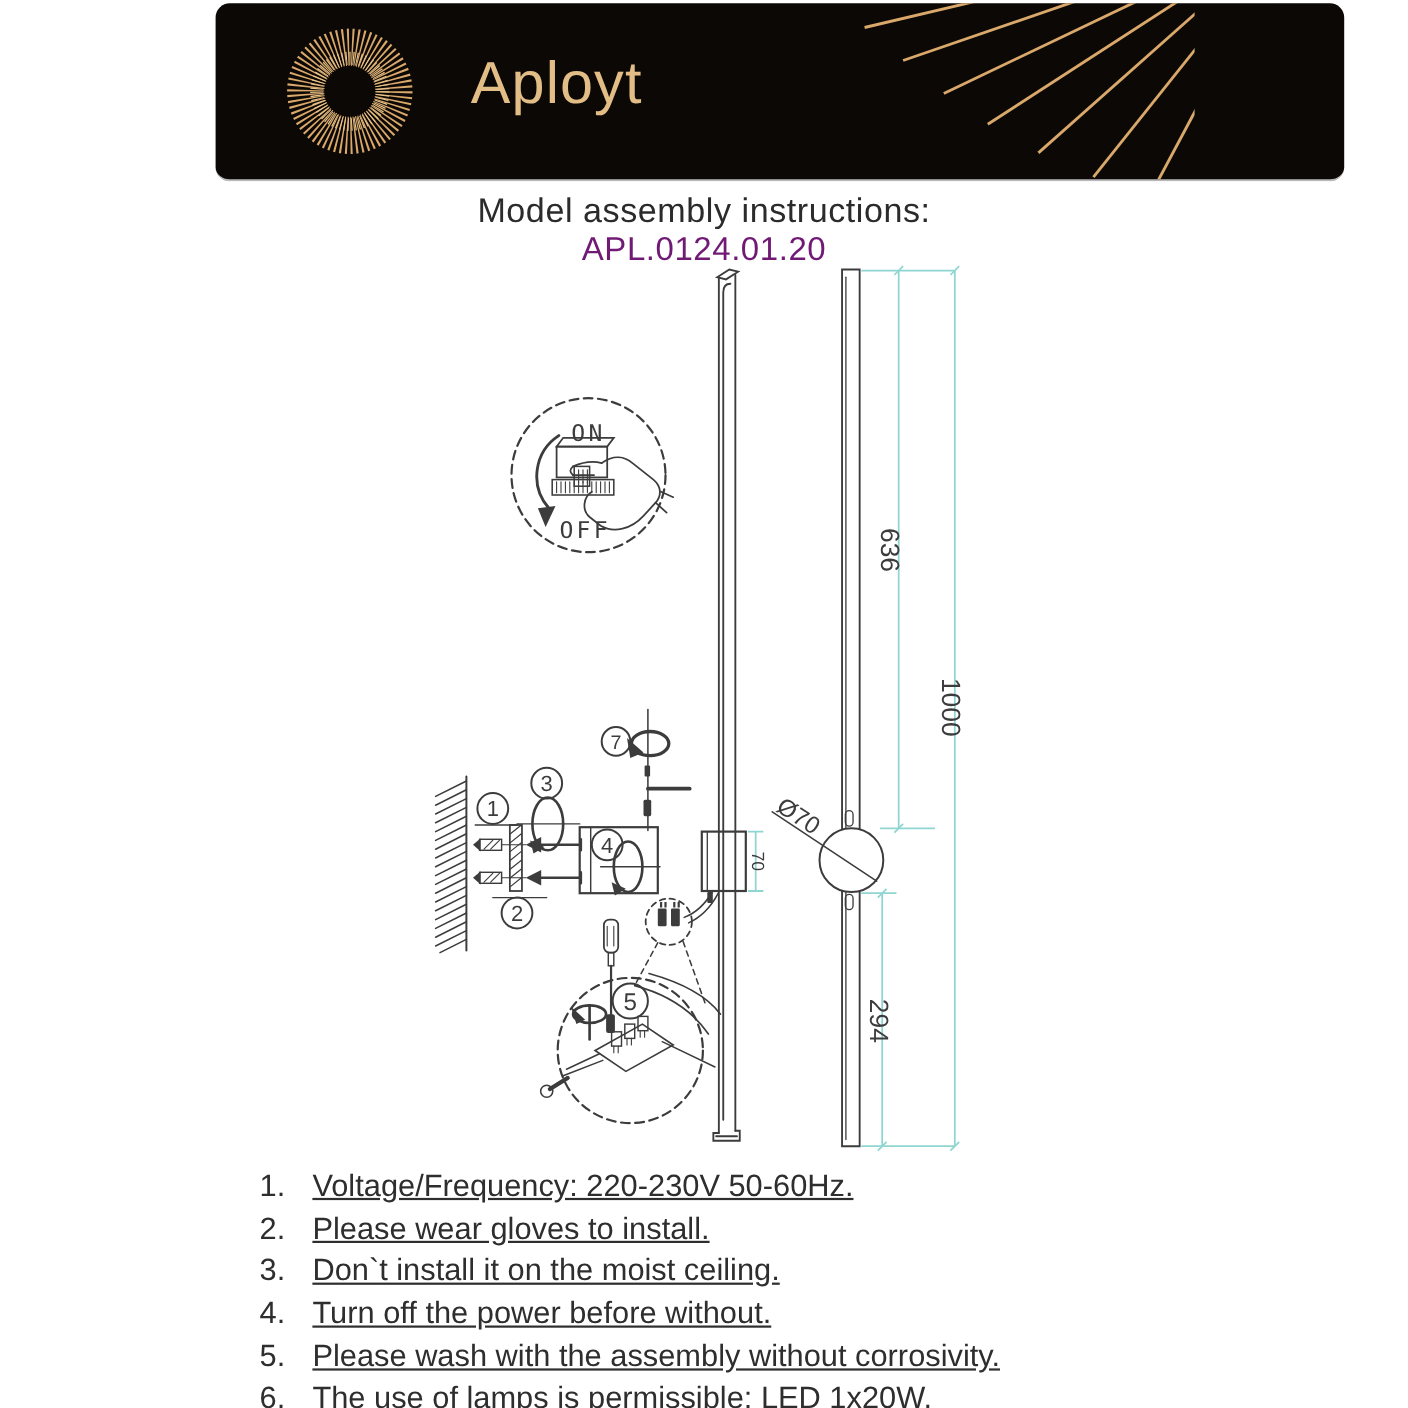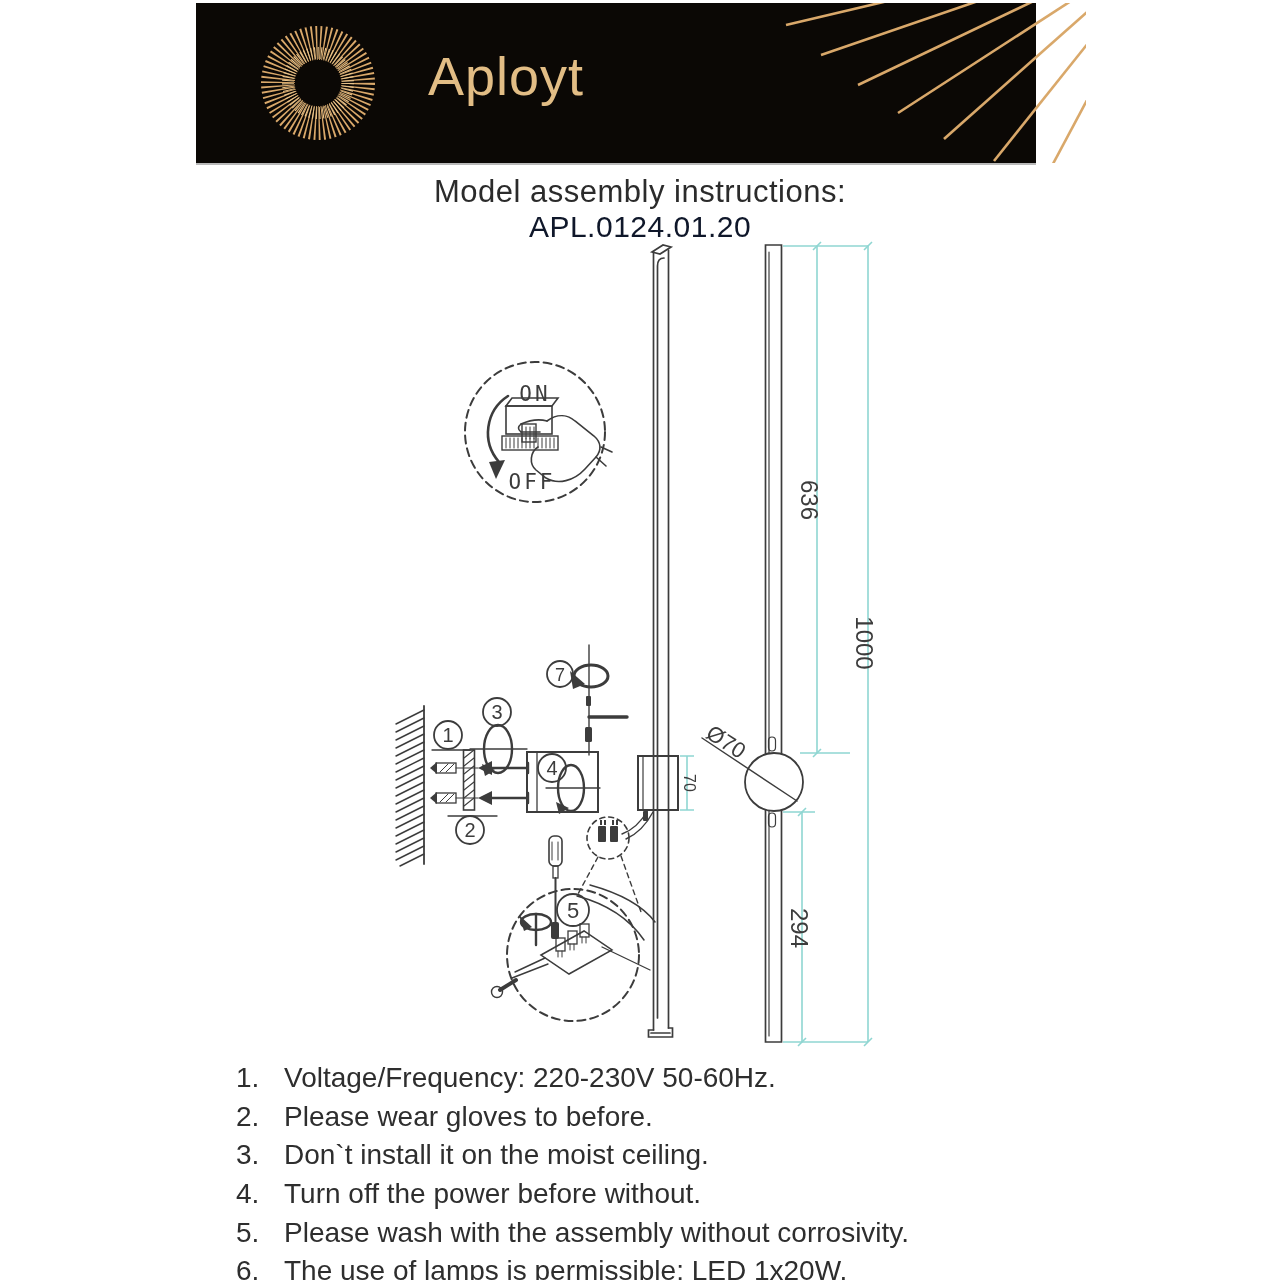--- a/index.html
+++ b/index.html
@@ -1,34 +1,34 @@
 <!DOCTYPE html>
 <html><head>
 <meta charset="utf-8">
 <style>
   html,body{margin:0;padding:0;background:#ffffff;}
   .page{position:relative;width:1280px;height:1280px;background:#fff;overflow:hidden;
         font-family:"Liberation Sans",sans-serif;color:#2b2b2b;}
   
-  .banner{position:absolute;left:196px;top:3px;width:840px;height:160px;
-          background:#0b0805;border-bottom:2px solid #b9b9b9;}
+  .banner{position:absolute;left:196px;top:3px;width:1026px;height:160px;
+          background:#0b0805;border-bottom:2px solid #b9b9b9;border-radius:13px;}
   .banner svg{position:absolute;top:0;left:0;}
   .brand{position:absolute;left:232px;top:42px;font-size:54px;font-weight:300;
          letter-spacing:1px;color:#e2bd85;font-family:"Liberation Sans",sans-serif;}
   
   .title-block{position:absolute;left:0;top:174px;width:1280px;text-align:center;line-height:1.15;}
   .title-line1{font-size:31px;font-weight:500;color:#2b2b2b;letter-spacing:.5px;}
-  .title-line2{font-size:30px;font-weight:500;color:#0f172a;letter-spacing:.5px;}
+  .title-line2{font-size:30px;font-weight:500;color:#701a75;letter-spacing:.5px;}
   
   .diagram{position:absolute;left:0;top:0;width:1280px;height:1280px;}
   
   .instructions{position:absolute;left:236px;top:1062px;width:860px;}
   .inst-row{display:flex;align-items:flex-start;height:38.7px;font-size:28px;color:#2e2e2e;}
   .inst-num{width:48px;flex:0 0 48px;}
-  .inst-text{flex:1;white-space:nowrap;}
+  .inst-text{flex:1;white-space:nowrap;text-decoration:underline;}
 </style>
 </head>
 <body>
 
 <div class="page">
 
   <div class="banner">
     <svg width="890" height="160" viewBox="0 0 890 160">
 
       <g>
@@ -238,21 +238,21 @@
     </g>
   </svg>
 
   <div class="instructions">
     <div class="inst-row">
       <span class="inst-num">1.</span>
       <span class="inst-text">Voltage/Frequency: 220-230V 50-60Hz.</span>
     </div>
     <div class="inst-row">
       <span class="inst-num">2.</span>
-      <span class="inst-text">Please wear gloves to before.</span>
+      <span class="inst-text">Please wear gloves to install.</span>
     </div>
     <div class="inst-row">
       <span class="inst-num">3.</span>
       <span class="inst-text">Don`t install it on the moist ceiling.</span>
     </div>
     <div class="inst-row">
       <span class="inst-num">4.</span>
       <span class="inst-text">Turn off the power before without.</span>
     </div>
     <div class="inst-row">

